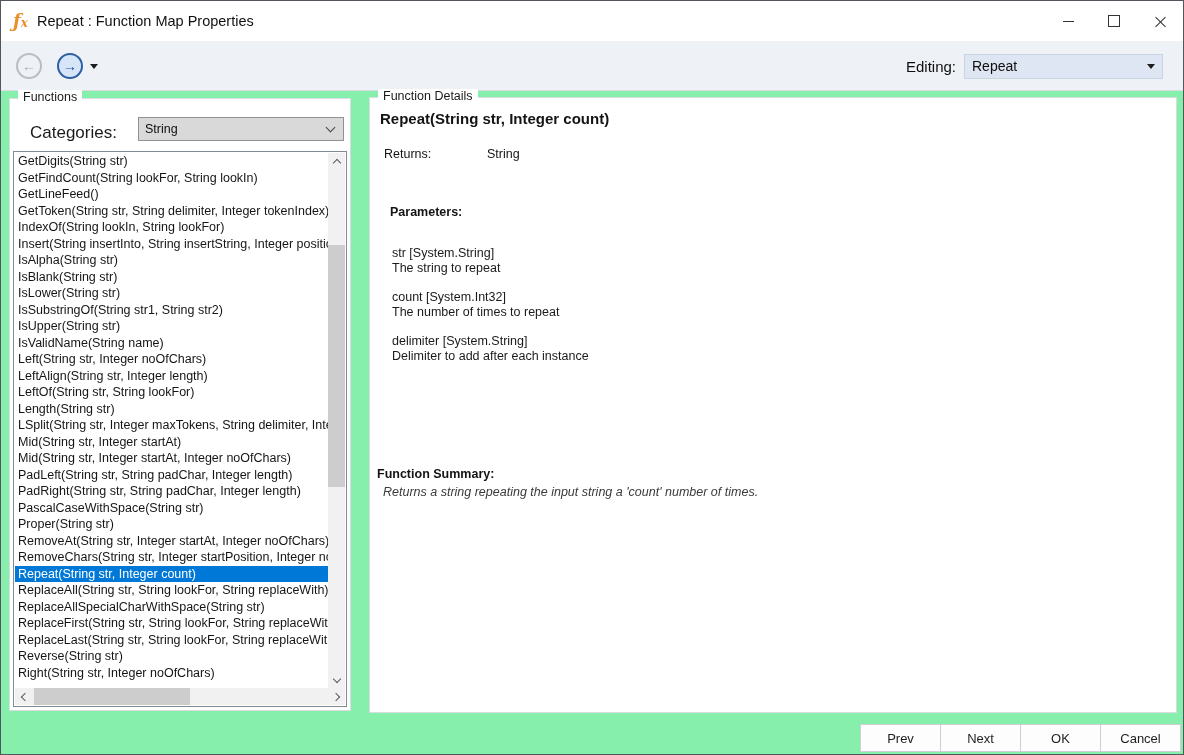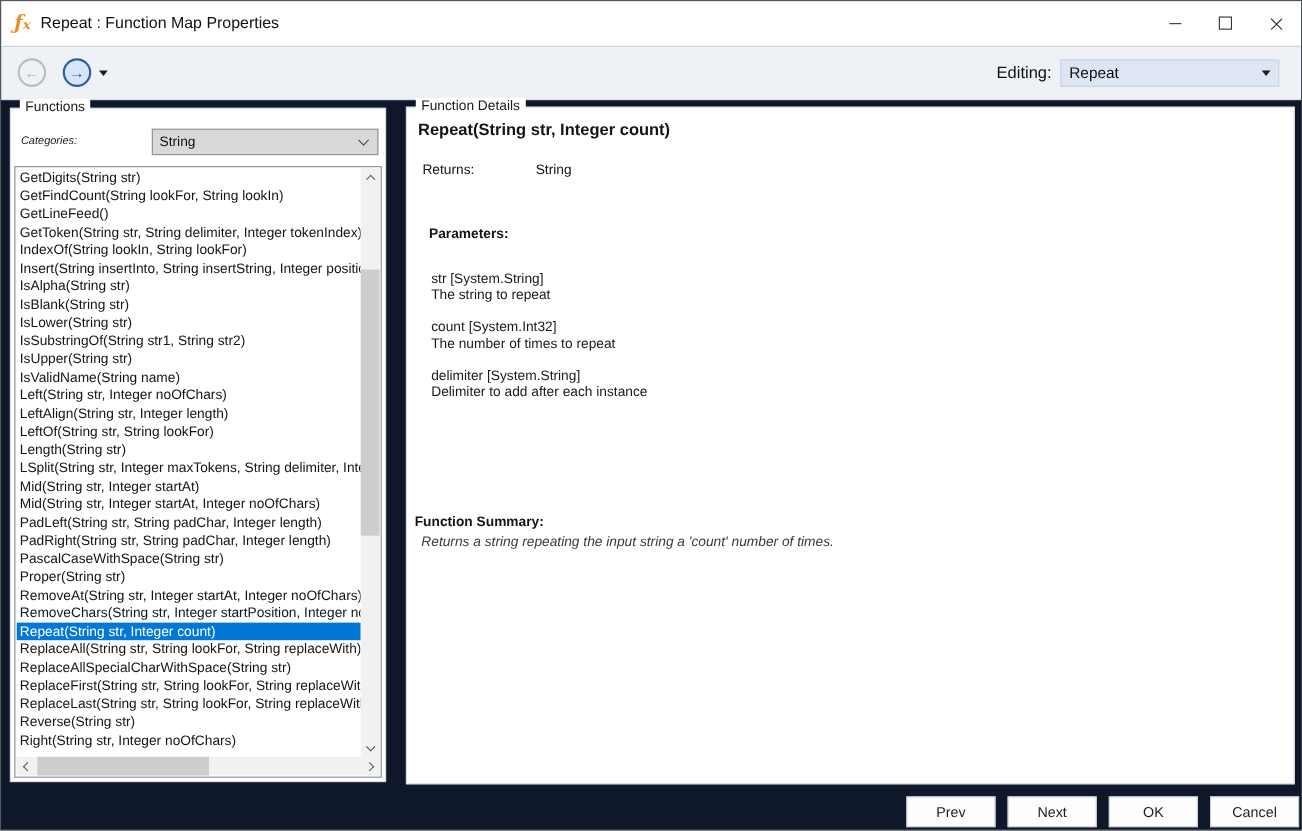--- a/index.html
+++ b/index.html
@@ -1,16 +1,16 @@
 <!DOCTYPE html>
 <html><head>
 <meta charset="utf-8">
 <style>
   html,body{margin:0;padding:0;background:#9aa0a6;font-family:"Liberation Sans",sans-serif;}
-  .window{position:relative;width:1182px;height:753px;background:#0f172a;border:1px solid#51565c;overflow:hidden;}
+  .window{position:relative;width:1182px;height:753px;background:#86efac;border:1px solid#51565c;overflow:hidden;}
 
   
   .titlebar{height:40px;display:flex;align-items:center;background:#ffffff;border-bottom:1px solid #f0f0f0;}
   .fx-logo{margin:0 9px 0 12px;color:#e8912a;font-family:"DejaVu Serif",serif;font-weight:bold;font-style:italic;font-size:18px;line-height:1;}
   .fx-logo .fx-x{font-size:12px;}
   .title-text{font-size:14.5px;color:#101010;}
   .win-controls{margin-left:auto;display:flex;height:100%;}
   .win-btn{width:46px;height:100%;display:flex;align-items:center;justify-content:center;}
   .ic-min{width:11px;height:1px;background:#333;}
   .ic-max{width:10px;height:10px;border:1px solid #333;}
@@ -31,21 +31,21 @@
   .editing-combo .combo-text{flex:1;font-size:14px;color:#0f0f0f;padding-left:7px;}
   .combo-caret{width:0;height:0;border-left:4px solid transparent;border-right:4px solid transparent;border-top:5px solid #1c1c1c;margin-right:7px;}
 
   
   .groupbox{position:absolute;border:1px solid #d9dce0;background:#fff;box-sizing:border-box;}
   .group-label{position:absolute;top:-9px;left:8px;background:#fff;padding:0 5px;font-size:12.5px;color:#1a1a1a;}
   .gb-functions{left:8px;top:97px;width:342px;height:613px;}
   .gb-details{left:368px;top:96px;width:808px;height:616px;}
 
   
-  .cat-label{position:absolute;left:9px;top:24px;font-size:10px;color:#1a1a1a;font-style:italic;}
+  .cat-label{position:absolute;left:20px;top:24px;font-size:17px;color:#1a1a1a;}
   .cat-combo{position:absolute;left:128px;top:18px;width:206px;height:24px;background:#d9d9d9;border:1px solid #919191;display:flex;align-items:center;box-sizing:border-box;}
   .cat-combo .combo-text{flex:1;font-size:12.5px;color:#0f0f0f;padding-left:6px;}
   .chev{display:inline-block;width:6px;height:6px;border-right:1.4px solid #444;border-bottom:1.4px solid #444;}
   .chev-down{transform:rotate(45deg);margin:-3px 9px 0 0;}
 
   .listbox{position:absolute;left:3px;top:52px;width:334px;height:556px;border:1px solid #828a93;background:#fff;box-sizing:border-box;}
   .list-content{position:absolute;left:1px;top:1px;right:18px;bottom:18px;overflow:hidden;}
   .list-item{height:16.5px;line-height:16.5px;font-size:12.5px;color:#151515;white-space:nowrap;overflow:hidden;padding-left:3px;}
   .list-item.selected{background:#0078d7;color:#ffffff;}
 
@@ -67,21 +67,21 @@
   .fd-returns-label{position:absolute;left:14px;top:49px;font-size:12.5px;font-weight:normal;color:#141414;}
   .fd-returns-value{position:absolute;left:117px;top:49px;font-size:12.5px;color:#141414;}
   .fd-params-label{position:absolute;left:20px;top:107px;font-size:12.5px;font-weight:bold;color:#141414;}
   .fd-params{position:absolute;left:22px;top:132px;margin-top:16px;}
   .param-block{margin-bottom:14px;}
   .param-name,.param-desc{font-size:12.5px;color:#1a1a1a;line-height:15px;}
   .fd-summary-label{position:absolute;left:7px;top:369px;font-size:12.5px;font-weight:bold;color:#141414;text-align:right;}
   .fd-summary-text{position:absolute;left:13px;top:387px;font-size:12.5px;font-style:italic;color:#3a3a3a;}
 
   
-  .footer-buttons{position:absolute;right:2px;bottom:2px;display:flex;gap:12px;}
+  .footer-buttons{position:absolute;right:2px;bottom:2px;display:flex;}
   .btn{width:81px;height:28px;background:#fdfdfd;border:1px solid #ccd0d6;margin-left:-1px;display:flex;align-items:center;justify-content:center;font-size:13px;color:#1e1e1e;box-sizing:border-box;}
 </style>
 </head>
 <body>
 
 <div class="window">
 
   <div class="titlebar">
     <span class="fx-logo">ƒ<span class="fx-x">x</span></span>
     <span class="title-text">Repeat : Function Map Properties</span>

